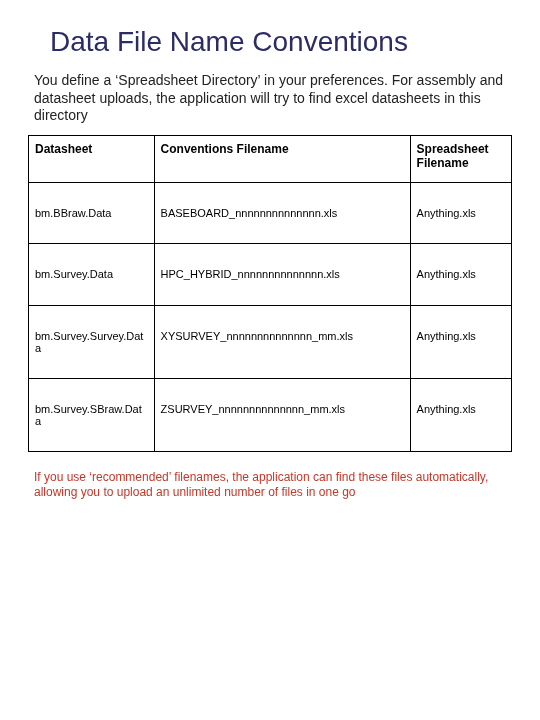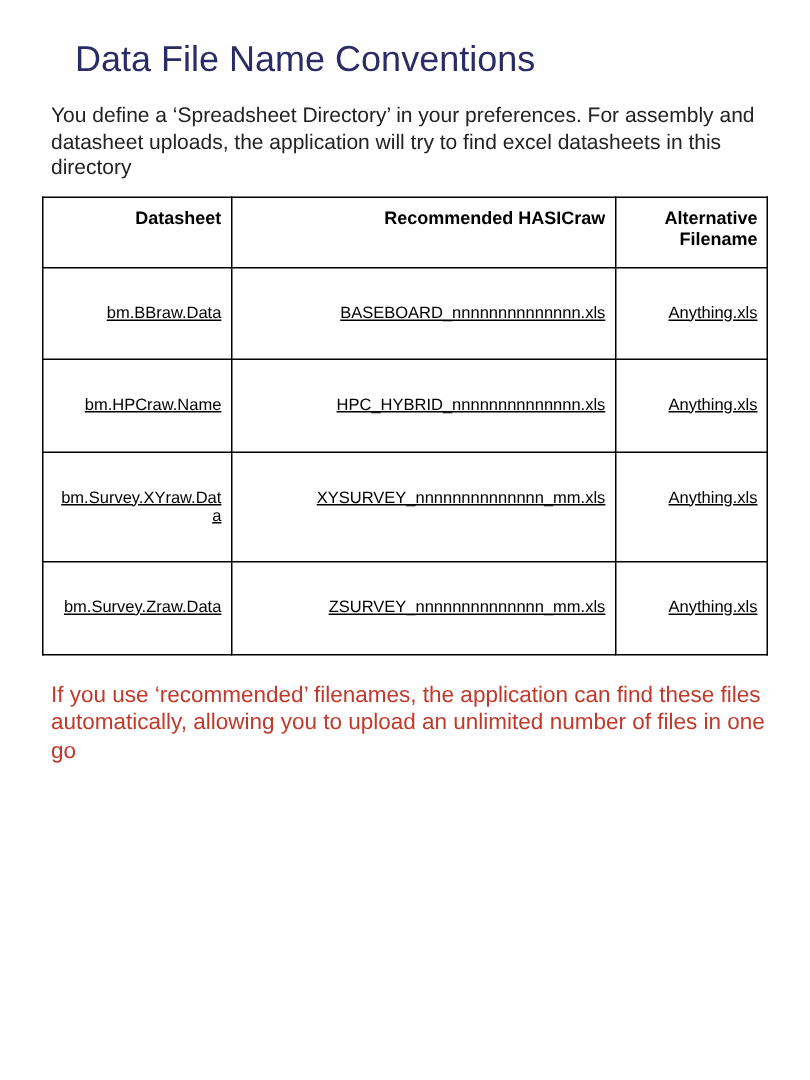--- a/index.html
+++ b/index.html
@@ -7,101 +7,101 @@
     margin: 0;
     padding: 0;
     width: 540px;
     height: 720px;
     font-family: Arial, Helvetica, sans-serif;
     background: #fff;
     color: #000;
   }
   .page { padding: 22px 28px 20px 28px; }
   .title {
-    font-size: 24px;
+    font-size: 28px;
     color: #2b2b66;
     margin: 4px 0 14px 22px;
     font-weight: 400;
   }
   .intro {
     font-size: 14px;
     color: #222;
     margin: 0 0 10px 6px;
     line-height: 1.25;
   }
   table {
     border-collapse: collapse;
     width: 100%;
     table-layout: fixed;
   }
   th, td {
     border: 1.5px solid #000;
-    text-align: right;
+    text-align: left;
     vertical-align: top;
     padding: 24px 6px;
     font-size: 11px;
     word-wrap: break-word;
     overflow-wrap: anywhere;
   }
   th {
     font-weight: bold;
     font-size: 12px;
     padding-top: 6px;
     padding-bottom: 12px;
   }
   col.c0 { width: 26%; }
   col.c1 { width: 53%; }
   col.c2 { width: 21%; }
-  tbody tr { height: 62px; text-decoration: underline; }
+  tbody tr { height: 62px; }
   tbody tr.first { height: 34px; }
   .footer {
     color: #c0392b;
-    font-size: 15px;
+    font-size: 12px;
     margin: 18px 0 0 6px;
     line-height: 1.25;
   }
 </style>
 </head>
 <body>
 
 <div class="page">
   <div class="title">Data File Name Conventions</div>
   <div class="intro">You define a ‘Spreadsheet Directory’ in your preferences. For assembly and datasheet uploads, the application will try to find excel datasheets in this  directory</div>
 
   <table>
     <colgroup>
         <col class="c0">
         <col class="c1">
         <col class="c2">
       </colgroup>
     <thead>
       <tr>
         <th>Datasheet</th>
-        <th>Recommended HASICraw</th>
-        <th>Alternative Filename</th>
+        <th>Conventions Filename</th>
+        <th>Spreadsheet Filename</th>
       </tr>
     </thead>
     <tbody>
       <tr class="first">
         <td>bm.BBraw.Data</td>
         <td>BASEBOARD_nnnnnnnnnnnnnn.xls</td>
         <td>Anything.xls</td>
       </tr>
       <tr>
-        <td>bm.HPCraw.Name</td>
+        <td>bm.Survey.Data</td>
         <td>HPC_HYBRID_nnnnnnnnnnnnnn.xls</td>
         <td>Anything.xls</td>
       </tr>
       <tr>
-        <td>bm.Survey.XYraw.Data</td>
+        <td>bm.Survey.Survey.Data</td>
         <td>XYSURVEY_nnnnnnnnnnnnnn_mm.xls</td>
         <td>Anything.xls</td>
       </tr>
       <tr>
-        <td>bm.Survey.Zraw.Data</td>
+        <td>bm.Survey.SBraw.Data</td>
         <td>ZSURVEY_nnnnnnnnnnnnnn_mm.xls</td>
         <td>Anything.xls</td>
       </tr>
     </tbody>
   </table>
 
   <div class="footer">If you use ‘recommended’ filenames, the application can find these files automatically, allowing you to upload an unlimited number of files in one go</div>
 </div>
 
 </body></html>

